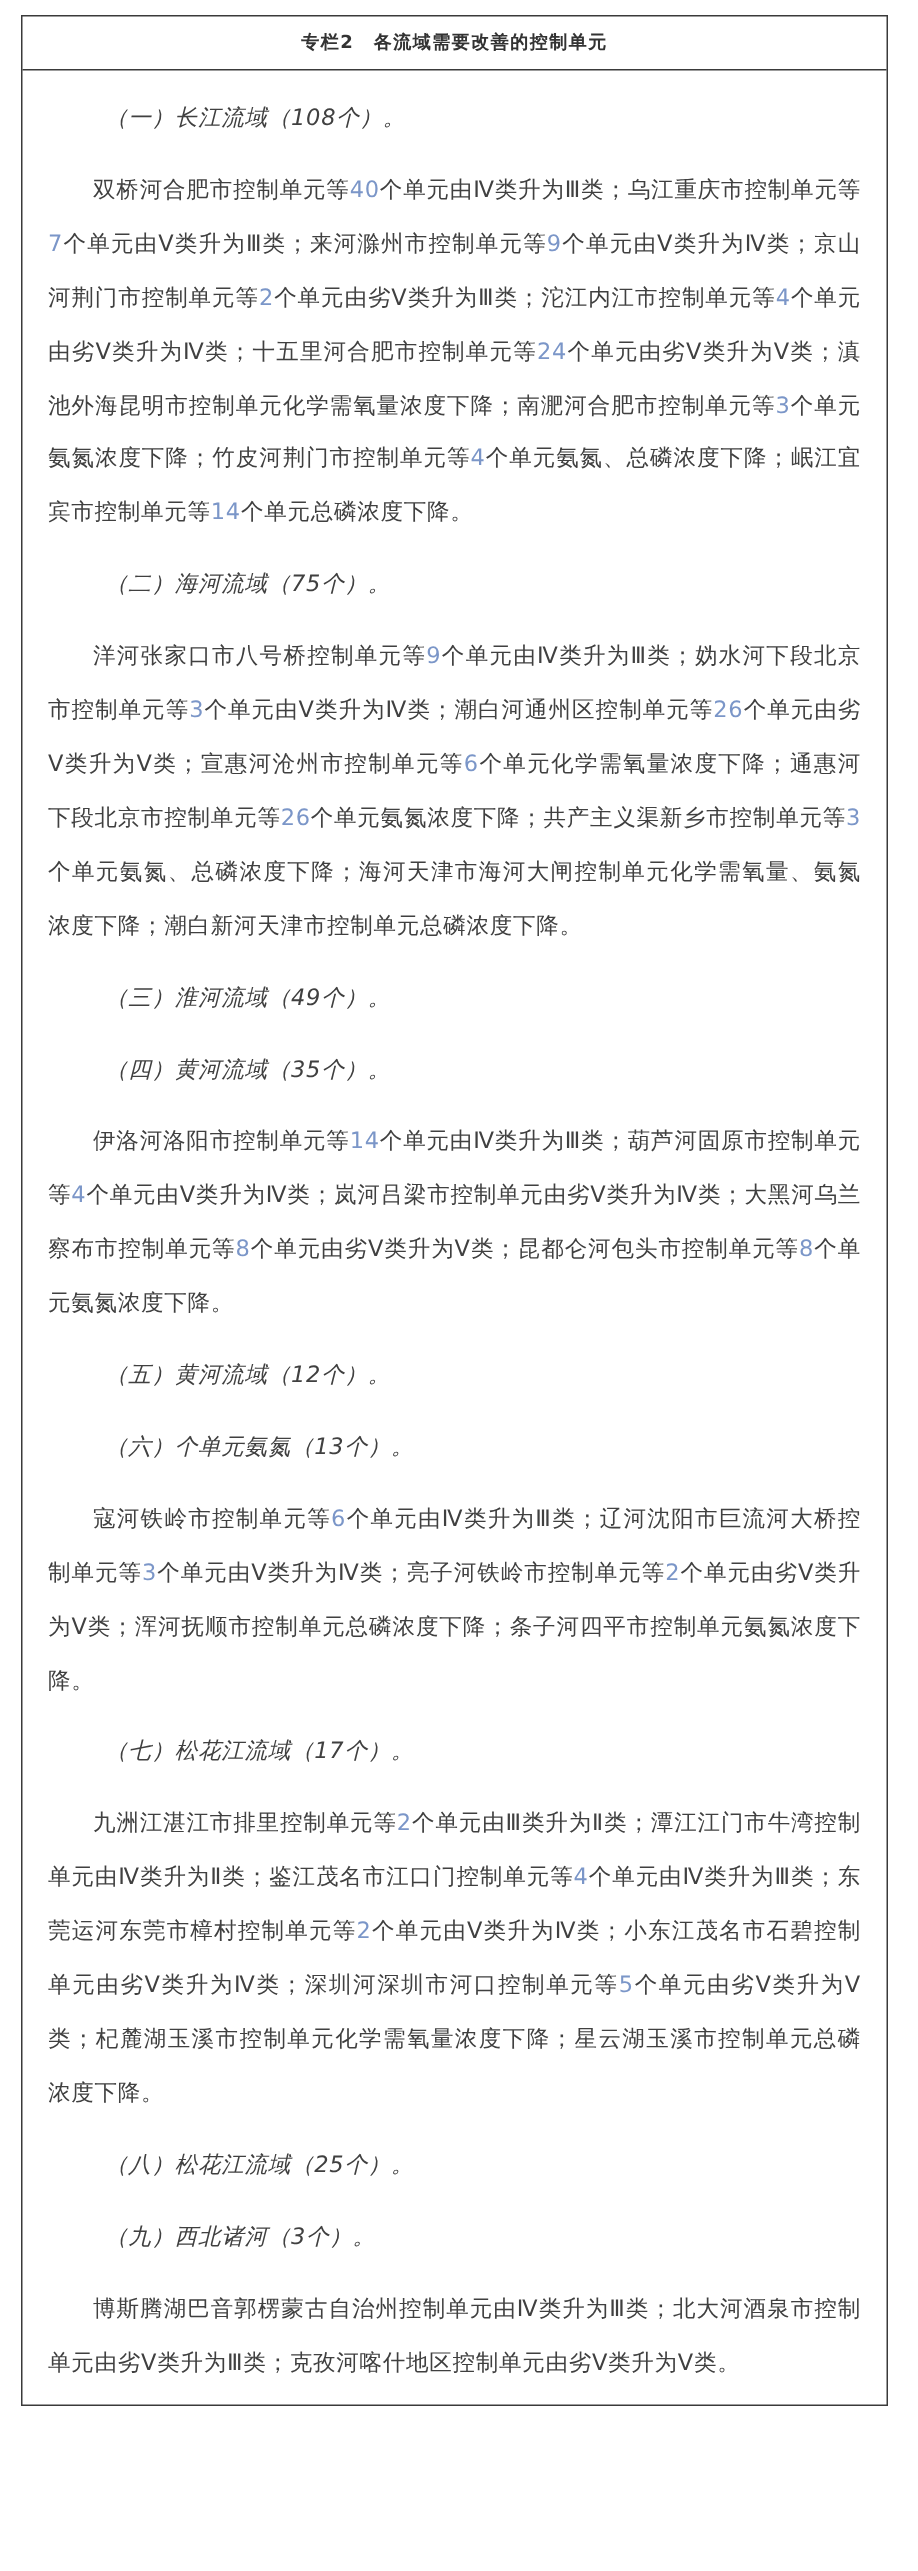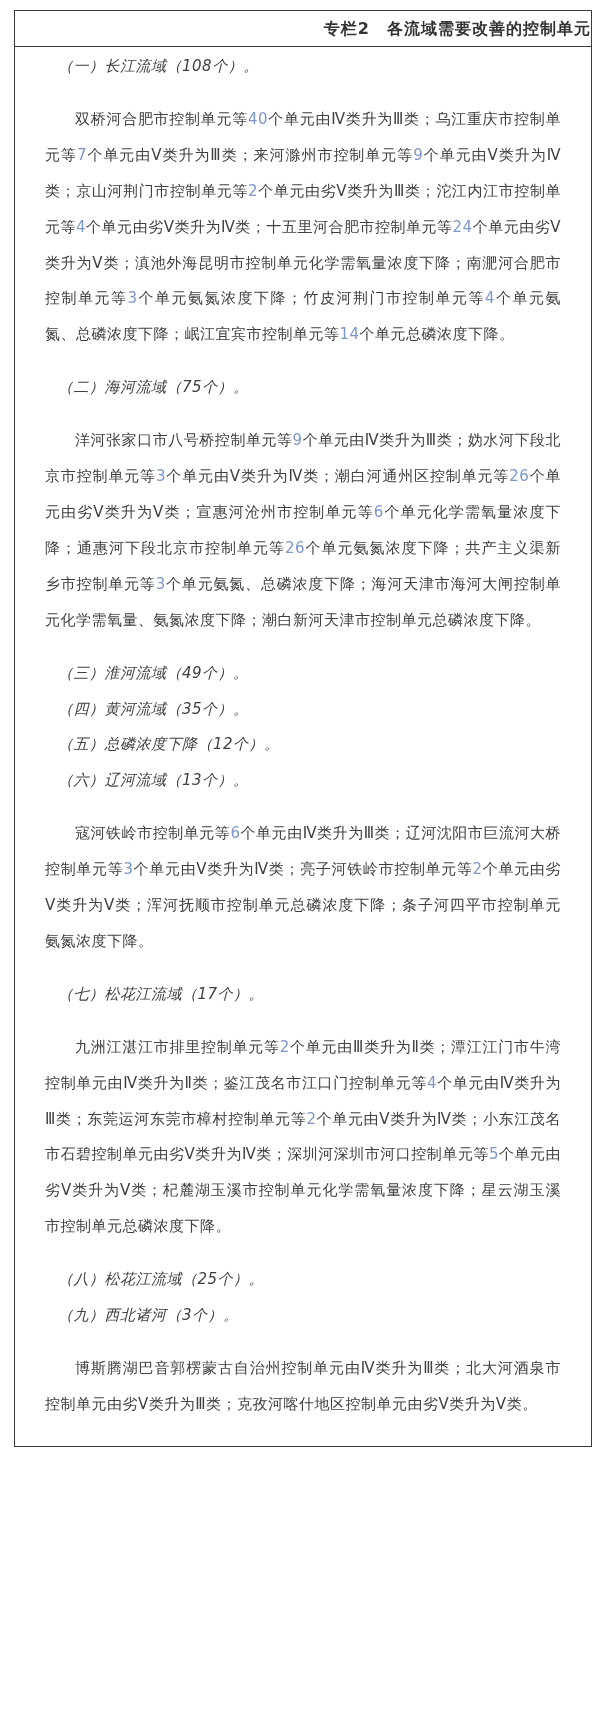--- a/index.html
+++ b/index.html
@@ -20,43 +20,43 @@
     left: 14px;
     top: 10px;
     width: 578px;
     border: 1px solid var(--border-color, #3a3a3a);
     background: #ffffff;
     box-sizing: border-box;
   }
   .panel-title {
     height: 35px;
     line-height: 35px;
-    text-align: right;
+    text-align: center;
     font-weight: bold;
-    font-size: 16px;
+    font-size: 12px;
     color: var(--title-color, #333333);
     border-bottom: 1px solid var(--border-color, #3a3a3a);
     letter-spacing: 1px;
     white-space: nowrap;
     overflow: hidden;
   }
   .panel-body {
     padding: 2px 13px 6px 13px;
   }
   .section-heading {
-    margin: 0;
+    margin: 12px;
     font-style: italic;
     font-size: 15px;
     color: var(--text-color, #404040);
     line-height: 35.9px;
     text-indent: 2em;
     letter-spacing: 0.5px;
   }
   .section-para {
-    margin: 17px;
+    margin: 4px;
     font-size: 15px;
     color: var(--text-color, #404040);
     line-height: 35.9px;
     text-indent: 2em;
     text-align: justify;
     letter-spacing: 0.5px;
   }
   .num {
     color: var(--number-color, #7b96c8);
     font-style: normal;
@@ -71,24 +71,25 @@
     <div class="panel-body">
   <p class="section-heading">（一）长江流域（108个）。</p>
   <p class="section-para">双桥河合肥市控制单元等<span class="num">40</span>个单元由Ⅳ类升为Ⅲ类；乌江重庆市控制单元等<span class="num">7</span>个单元由Ⅴ类升为Ⅲ类；来河滁州市控制单元等<span class="num">9</span>个单元由Ⅴ类升为Ⅳ类；京山河荆门市控制单元等<span class="num">2</span>个单元由劣Ⅴ类升为Ⅲ类；沱江内江市控制单元等<span class="num">4</span>个单元由劣Ⅴ类升为Ⅳ类；十五里河合肥市控制单元等<span class="num">24</span>个单元由劣Ⅴ类升为Ⅴ类；滇池外海昆明市控制单元化学需氧量浓度下降；南淝河合肥市控制单元等<span class="num">3</span>个单元氨氮浓度下降；竹皮河荆门市控制单元等<span class="num">4</span>个单元氨氮、总磷浓度下降；岷江宜宾市控制单元等<span class="num">14</span>个单元总磷浓度下降。</p>
 
   <p class="section-heading">（二）海河流域（75个）。</p>
   <p class="section-para">洋河张家口市八号桥控制单元等<span class="num">9</span>个单元由Ⅳ类升为Ⅲ类；妫水河下段北京市控制单元等<span class="num">3</span>个单元由Ⅴ类升为Ⅳ类；潮白河通州区控制单元等<span class="num">26</span>个单元由劣Ⅴ类升为Ⅴ类；宣惠河沧州市控制单元等<span class="num">6</span>个单元化学需氧量浓度下降；通惠河下段北京市控制单元等<span class="num">26</span>个单元氨氮浓度下降；共产主义渠新乡市控制单元等<span class="num">3</span>个单元氨氮、总磷浓度下降；海河天津市海河大闸控制单元化学需氧量、氨氮浓度下降；潮白新河天津市控制单元总磷浓度下降。</p>
 
   <p class="section-heading">（三）淮河流域（49个）。</p>
 
   <p class="section-heading">（四）黄河流域（35个）。</p>
+  <p class="section-para">伊洛河洛阳市控制单元等<span class="num">14</span>个单元由Ⅳ类升为Ⅲ类；葫芦河固原市控制单元等<span class="num">4</span>个单元由Ⅴ类升为Ⅳ类；岚河吕梁市控制单元由劣Ⅴ类升为Ⅳ类；大黑河乌兰察布市控制单元等<span class="num">8</span>个单元由劣Ⅴ类升为Ⅴ类；昆都仑河包头市控制单元等<span class="num">8</span>个单元氨氮浓度下降。</p>
 
-  <p class="section-heading">（五）总磷浓度下降（12个）。</p>
+  <p class="section-heading">（五）黄河流域（12个）。</p>
 
-  <p class="section-heading">（六）辽河流域（13个）。</p>
+  <p class="section-heading">（六）个单元氨氮（13个）。</p>
   <p class="section-para">寇河铁岭市控制单元等<span class="num">6</span>个单元由Ⅳ类升为Ⅲ类；辽河沈阳市巨流河大桥控制单元等<span class="num">3</span>个单元由Ⅴ类升为Ⅳ类；亮子河铁岭市控制单元等<span class="num">2</span>个单元由劣Ⅴ类升为Ⅴ类；浑河抚顺市控制单元总磷浓度下降；条子河四平市控制单元氨氮浓度下降。</p>
 
   <p class="section-heading">（七）松花江流域（17个）。</p>
   <p class="section-para">九洲江湛江市排里控制单元等<span class="num">2</span>个单元由Ⅲ类升为Ⅱ类；潭江江门市牛湾控制单元由Ⅳ类升为Ⅱ类；鉴江茂名市江口门控制单元等<span class="num">4</span>个单元由Ⅳ类升为Ⅲ类；东莞运河东莞市樟村控制单元等<span class="num">2</span>个单元由Ⅴ类升为Ⅳ类；小东江茂名市石碧控制单元由劣Ⅴ类升为Ⅳ类；深圳河深圳市河口控制单元等<span class="num">5</span>个单元由劣Ⅴ类升为Ⅴ类；杞麓湖玉溪市控制单元化学需氧量浓度下降；星云湖玉溪市控制单元总磷浓度下降。</p>
 
   <p class="section-heading">（八）松花江流域（25个）。</p>
 
   <p class="section-heading">（九）西北诸河（3个）。</p>
   <p class="section-para">博斯腾湖巴音郭楞蒙古自治州控制单元由Ⅳ类升为Ⅲ类；北大河酒泉市控制单元由劣Ⅴ类升为Ⅲ类；克孜河喀什地区控制单元由劣Ⅴ类升为Ⅴ类。</p>
 

